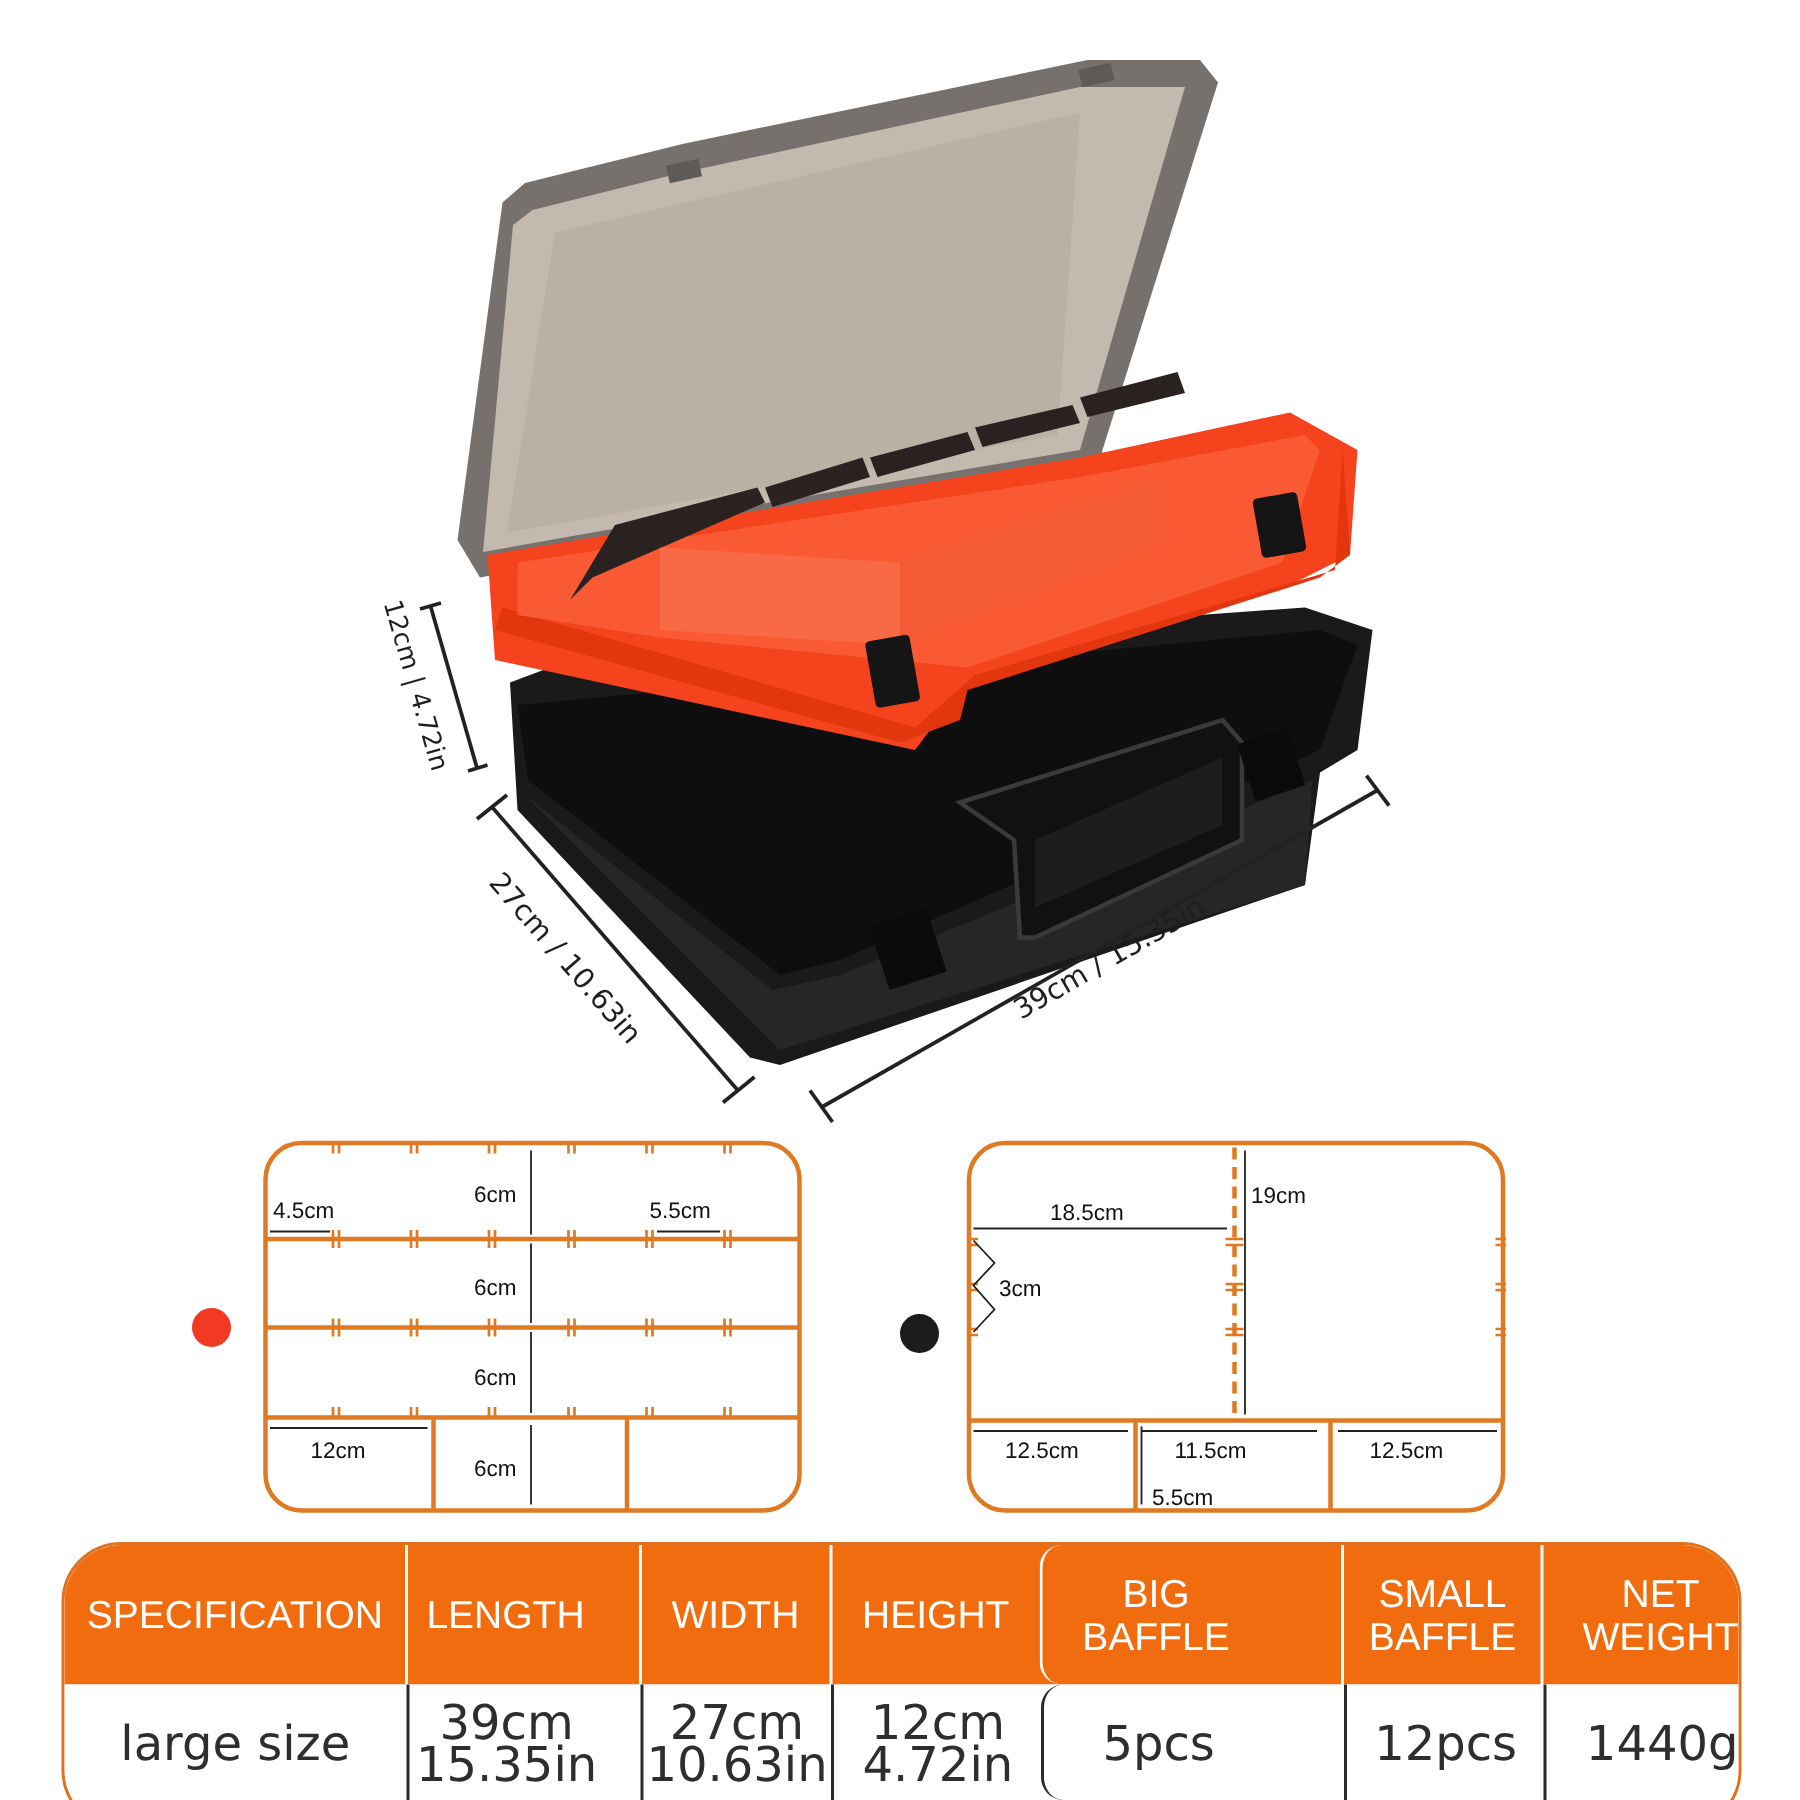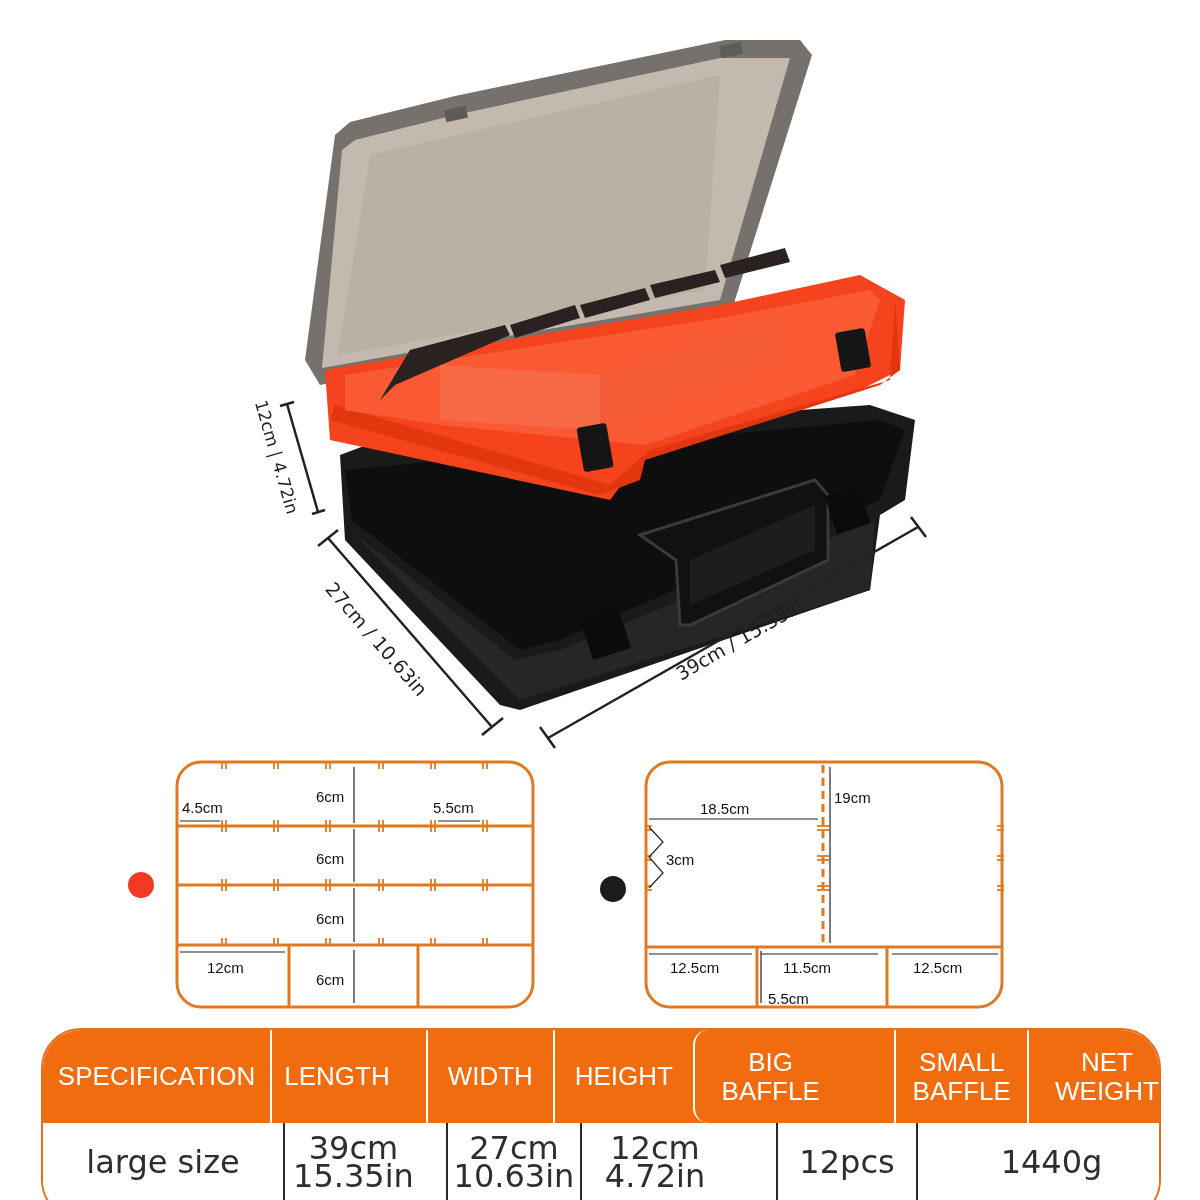--- a/index.html
+++ b/index.html
@@ -262,20 +262,23 @@
 15.35in</span>
       </div>
     <div class="cell c2">
         <span>27cm
 10.63in</span>
       </div>
     <div class="cell c3">
         <span>12cm
 4.72in</span>
       </div>
+    <div class="cell c4">
+        <span>5pcs</span>
+      </div>
     <div class="cell c5">
         <span>12pcs</span>
       </div>
     <div class="cell c6">
         <span>1440g</span>
       </div>
   </div>
 </div>
 
 </body></html>

